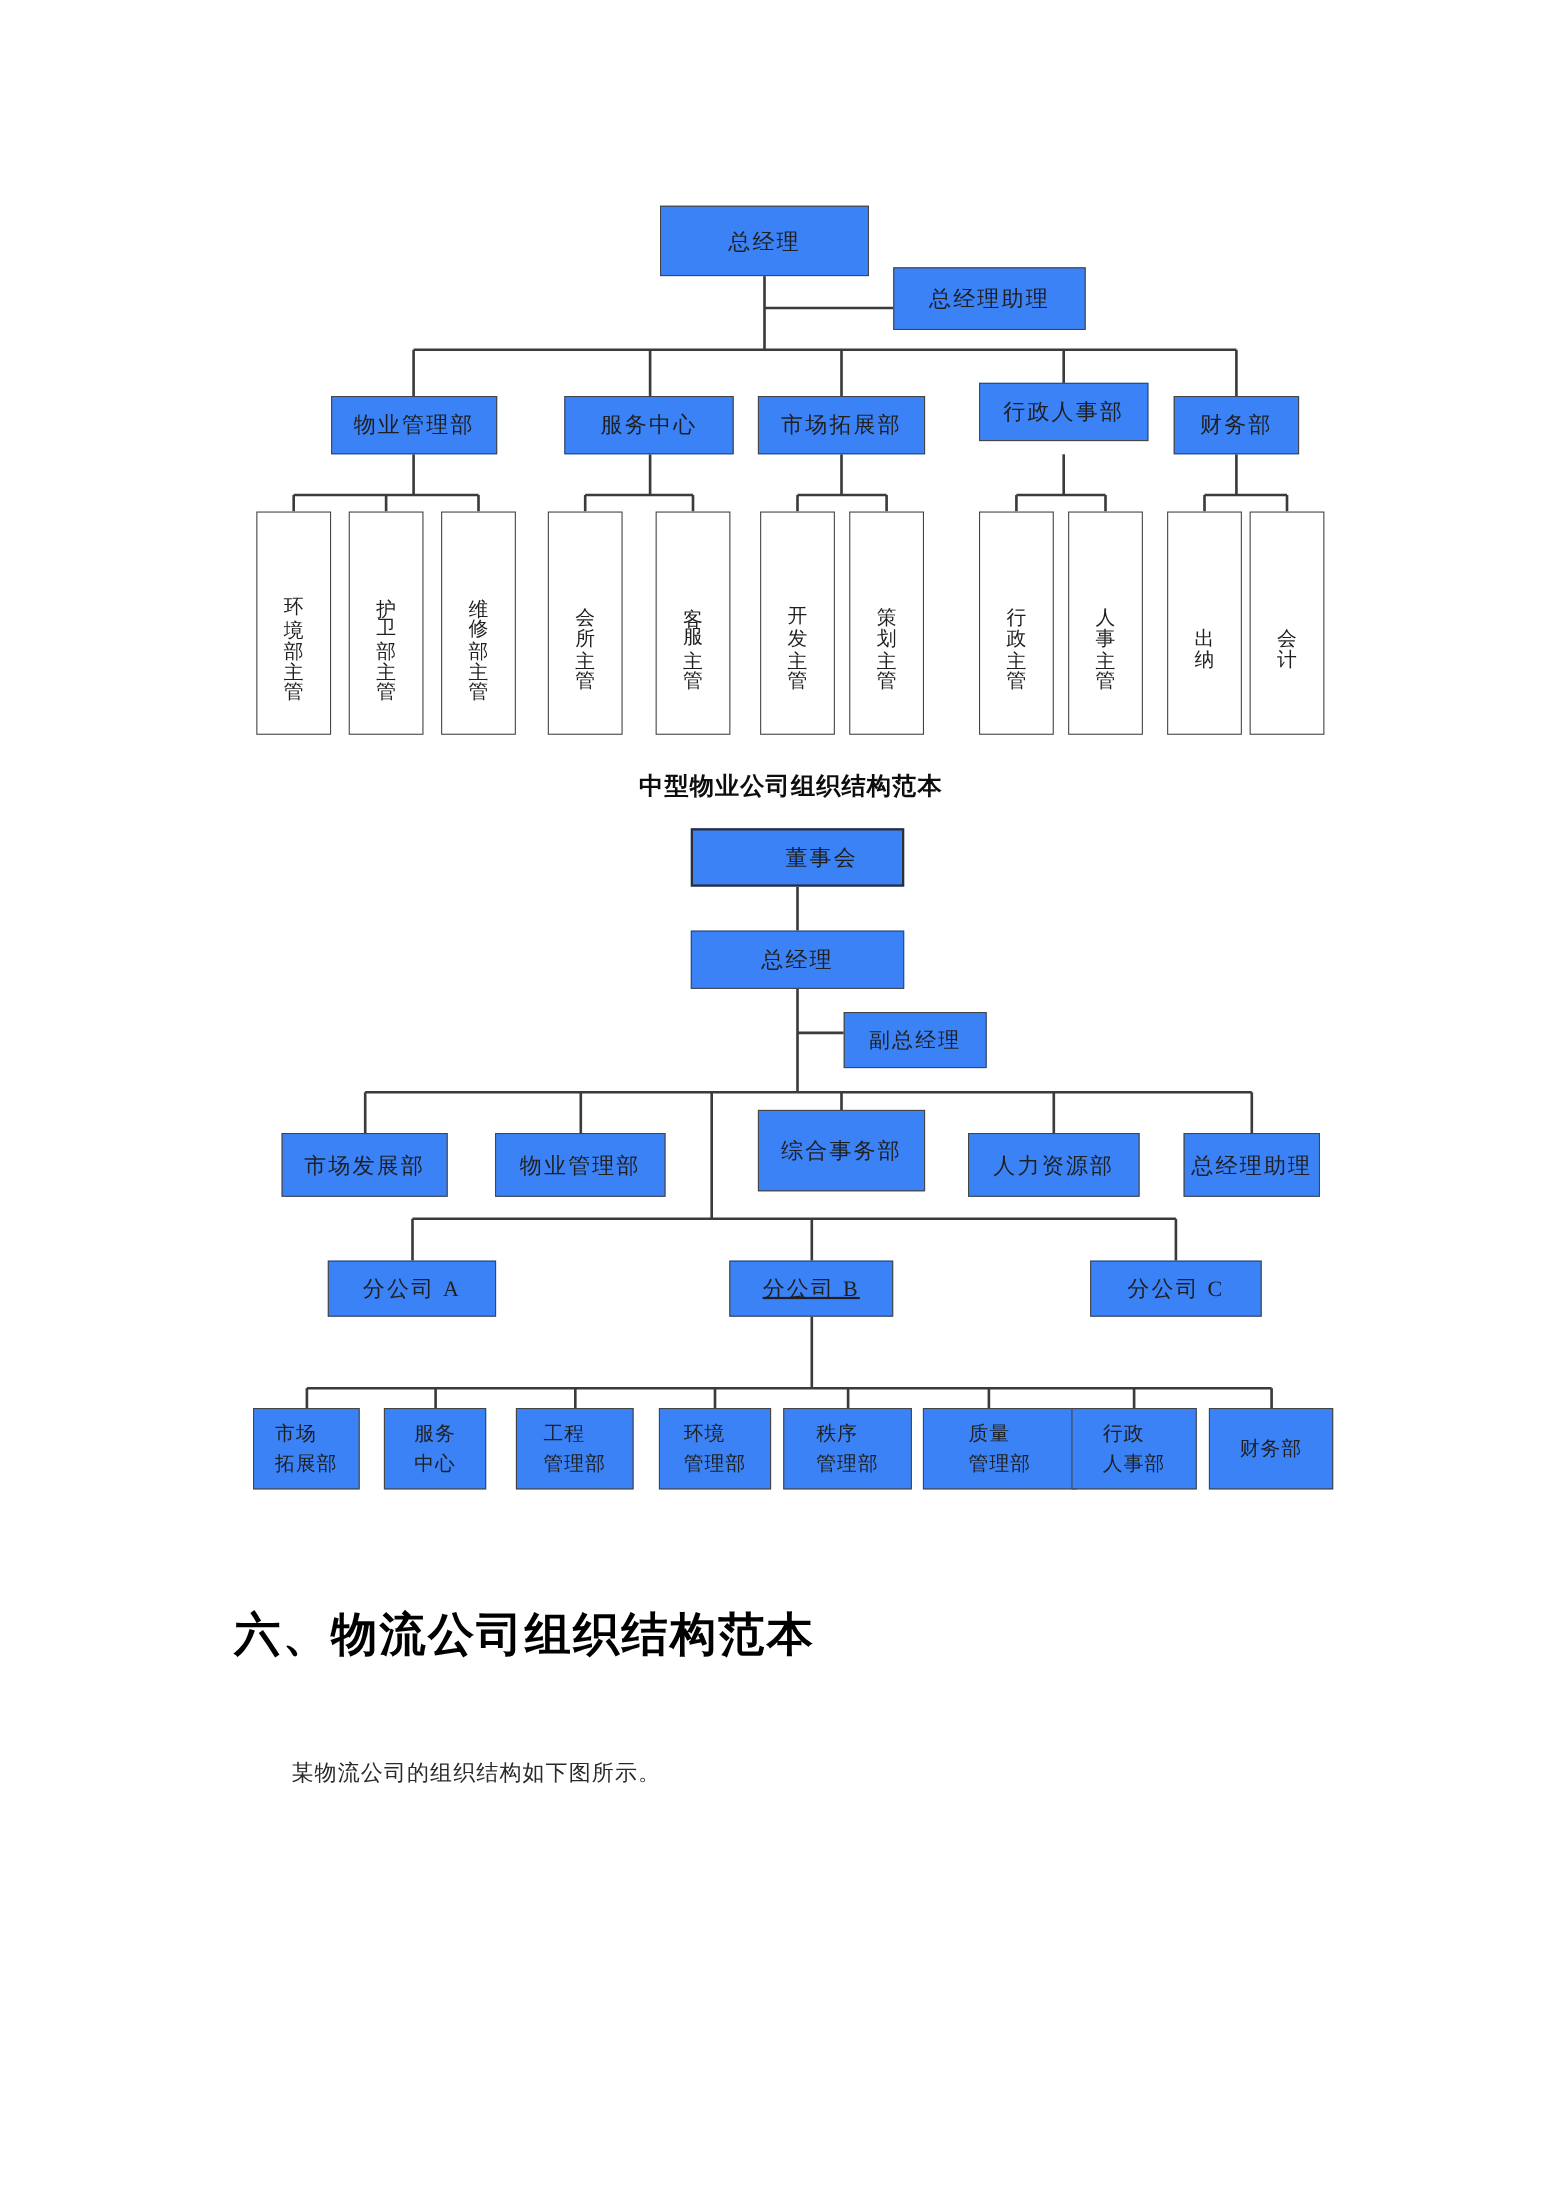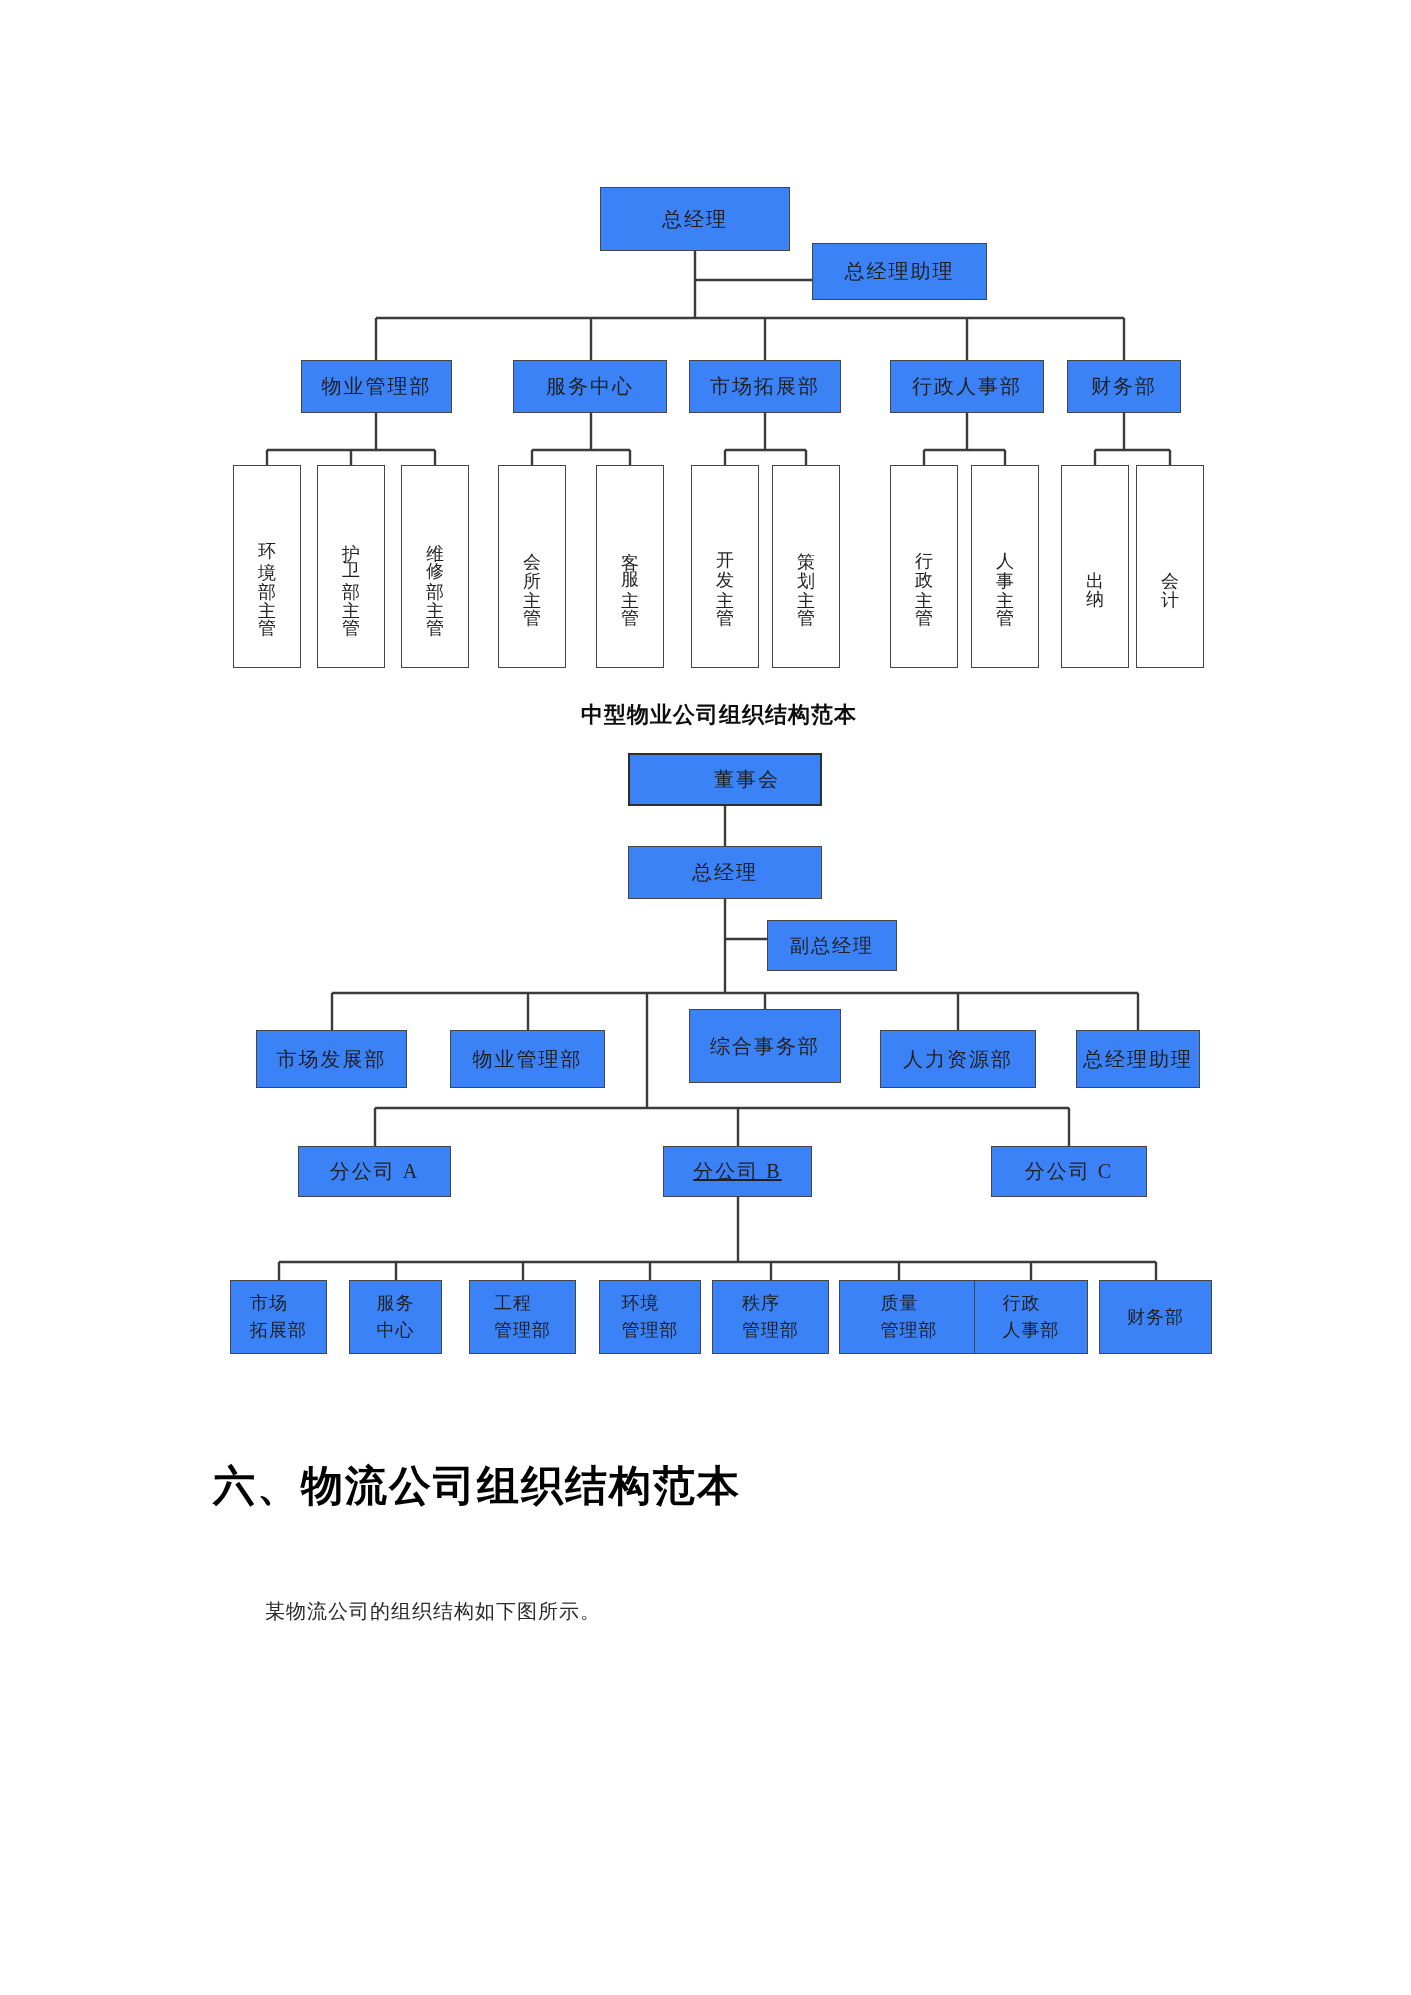--- a/index.html
+++ b/index.html
@@ -125,21 +125,21 @@
     <line x1="1156" y1="1262" x2="1156" y2="1280"></line>
   </svg>
 
   <div class="hbox" style="left:600px;top:187px;width:190px;height:64px;">总经理</div>
 
   <div class="hbox" style="left:812px;top:243px;width:175px;height:57px;">总经理助理</div>
 
   <div class="hbox" style="left:301px;top:360px;width:151px;height:53px;">物业管理部</div>
   <div class="hbox" style="left:513px;top:360px;width:154px;height:53px;">服务中心</div>
   <div class="hbox" style="left:689px;top:360px;width:152px;height:53px;">市场拓展部</div>
-  <div class="hbox" style="left:890px;top:360px;width:154px;height:53px;">行政人事部</div>
+  <div class="hbox" style="left:890px;top:348px;width:154px;height:53px;">行政人事部</div>
   <div class="hbox" style="left:1067px;top:360px;width:114px;height:53px;">财务部</div>
 
   <div class="vbox" style="left:233px;top:465px;width:68px;height:203px;">
     <span class="vtext">环境部主管</span>
     </div>
   <div class="vbox" style="left:317px;top:465px;width:68px;height:203px;">
     <span class="vtext">护卫部主管</span>
     </div>
   <div class="vbox" style="left:401px;top:465px;width:68px;height:203px;">
     <span class="vtext">维修部主管</span>

